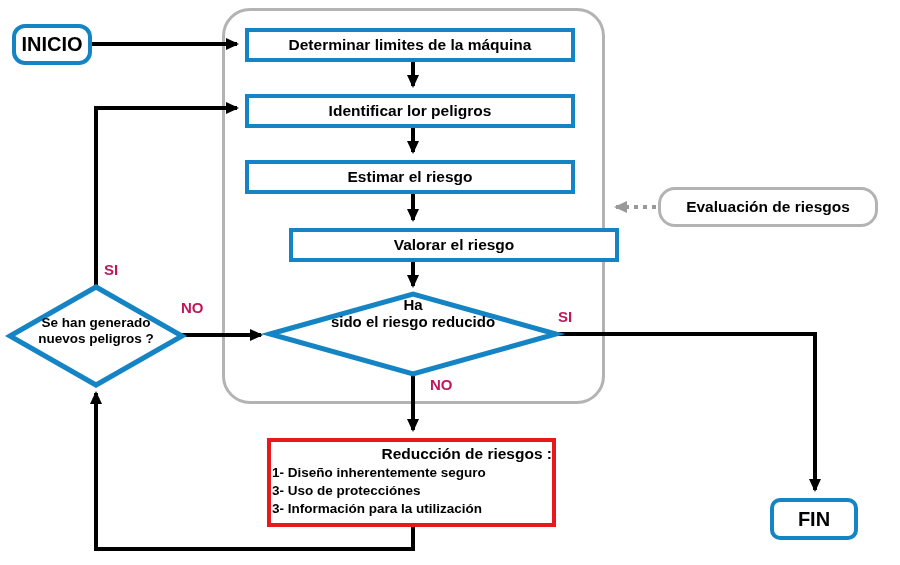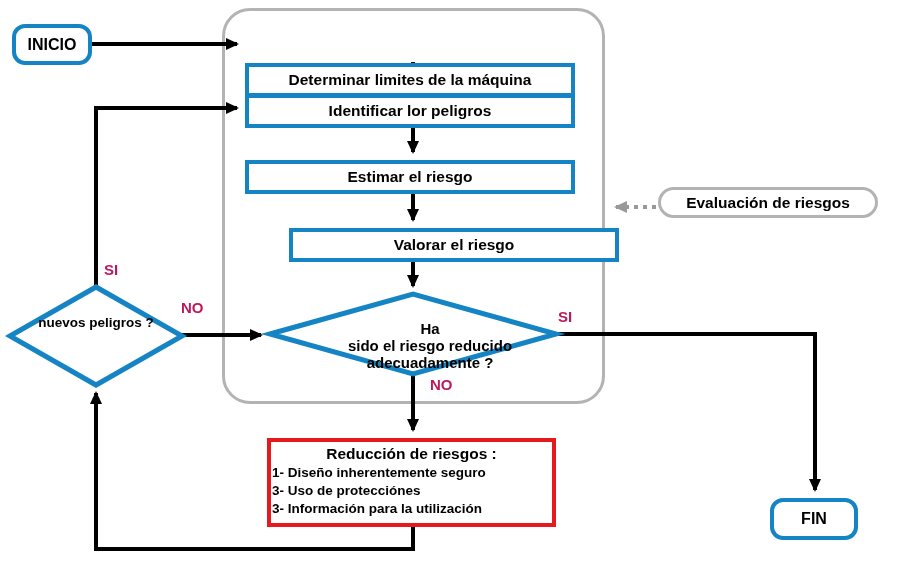--- a/index.html
+++ b/index.html
@@ -17,42 +17,42 @@
     position:absolute;left:222px;top:8px;width:383px;height:396px;
     border:3px solid var(--group-gray);border-radius:28px;background:transparent;
   }
   .wires{position:absolute;left:0;top:0;width:900px;height:565px;z-index:2;}
   .wires .black{stroke:var(--line-black);stroke-width:4;fill:none;}
   .wires .dotted{stroke:var(--dotted-gray);stroke-width:4;fill:none;stroke-dasharray:4 5;}
   .wires polygon.diamond{fill:#ffffff;stroke:var(--accent-blue);stroke-width:5;}
 
   .node{position:absolute;z-index:3;display:flex;align-items:center;justify-content:center;
         color:#000;font-weight:bold;text-align:center;background:#ffffff;}
-  .terminal{border:4px solid var(--accent-blue);border-radius:13px;font-size:16px;}
+  .terminal{border:4px solid var(--accent-blue);border-radius:13px;font-size:20px;}
   .step{left:245px;width:330px;height:34px;border:4px solid var(--accent-blue);font-size:15.5px;}
   .label{position:absolute;z-index:4;font-weight:bold;color:#be185d;background:transparent;font-size:15px;}
   .diamond-text{position:absolute;z-index:4;font-weight:bold;color:#000;text-align:center;background:transparent;}
   .diamond-text div{white-space:nowrap;}
-  .main-diamond-text{left:300px;top:296px;width:260px;font-size:15px;line-height:17px;margin-top:24px;}
+  .main-diamond-text{left:283px;top:296px;width:260px;font-size:15px;line-height:17px;}
   .left-diamond-text{left:16px;top:315px;width:160px;font-size:13.5px;line-height:16px;}
 
   .reduction{
     position:absolute;z-index:3;left:267px;top:438px;width:289px;height:89px;
     border:4px solid var(--accent-red);background:#ffffff;color:#000;font-weight:bold;
   }
-  .reduction .title{text-align:center;font-size:15.5px;margin-top:3px;}
+  .reduction .title{text-align:right;font-size:15.5px;margin-top:3px;}
   .reduction .items{margin-top:1px;padding-left:1px;font-size:13.5px;line-height:18px;text-align:left;}
 
   .group-label{
-    position:absolute;z-index:3;left:658px;top:187px;width:220px;height:31px;
+    position:absolute;z-index:3;left:658px;top:187px;width:220px;height:40px;
     border:3px solid var(--group-gray);border-radius:17px;background:#ffffff;
     display:flex;align-items:center;justify-content:center;font-weight:bold;font-size:15.5px;color:#000;
   }
   .inicio{left:12px;top:24px;width:80px;height:41px;}
-  .fin{left:770px;top:498px;width:88px;height:42px;}
+  .fin{left:770px;top:498px;width:88px;height:42px;border-radius:10px;}
 </style>
 </head>
 <body>
 
 <div class="canvas">
 
   <div class="group-box"></div>
 
   <svg class="wires" viewBox="0 0 900 565">
     <defs>
@@ -77,40 +77,40 @@
     <path class="dotted" d="M 656 207 H 616" marker-end="url(#arrowGray)"></path>
 
     <polygon class="diamond" points="270,334 413,294 556,334 413,374"></polygon>
     <polygon class="diamond" points="10,336 96,287 182,336 96,385"></polygon>
   </svg>
 
   <div class="node terminal inicio">
     <span>INICIO</span>
   </div>
 
-  <div class="node step" style="top:28px;margin-top:35px;">
+  <div class="node step" style="top:28px;">
     <span>Determinar limites de la máquina</span>
   </div>
   <div class="node step" style="top:94px;">
     <span>Identificar lor peligros</span>
   </div>
   <div class="node step" style="top:160px;">
     <span>Estimar el riesgo</span>
   </div>
   <div class="node step" style="top:228px;margin-left:44px;">
     <span>Valorar el riesgo</span>
   </div>
 
   <div class="diamond-text main-diamond-text">
     <div>Ha</div>
     <div>sido el riesgo reducido</div>
-    <div>adecuadamente ?</div>
   </div>
 
   <div class="diamond-text left-diamond-text">
+    <div>Se han generado</div>
     <div>nuevos peligros ?</div>
   </div>
 
   <div class="label" style="left:104px;top:261px;">SI</div>
   <div class="label" style="left:181px;top:299px;">NO</div>
   <div class="label" style="left:558px;top:308px;">SI</div>
   <div class="label" style="left:430px;top:376px;">NO</div>
 
   <div class="reduction">
     <div class="title">Reducción de riesgos :</div>

